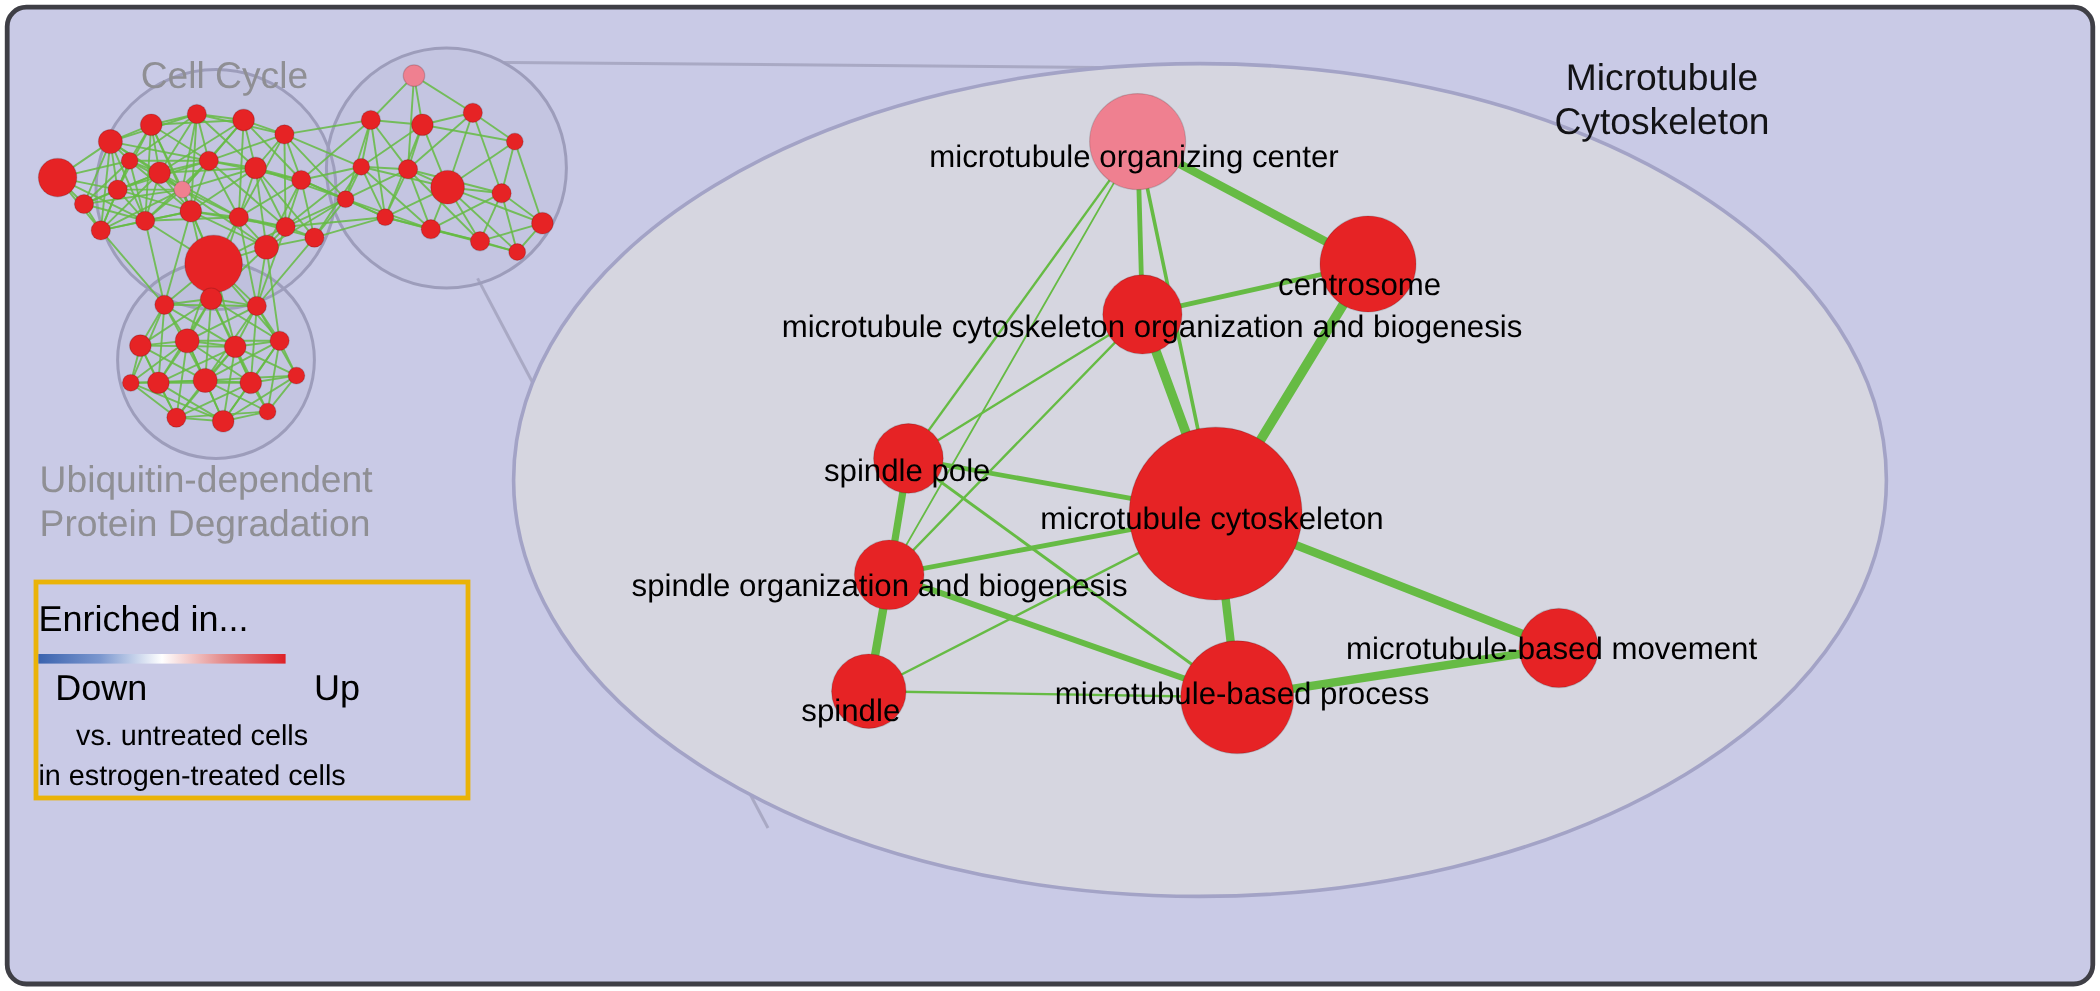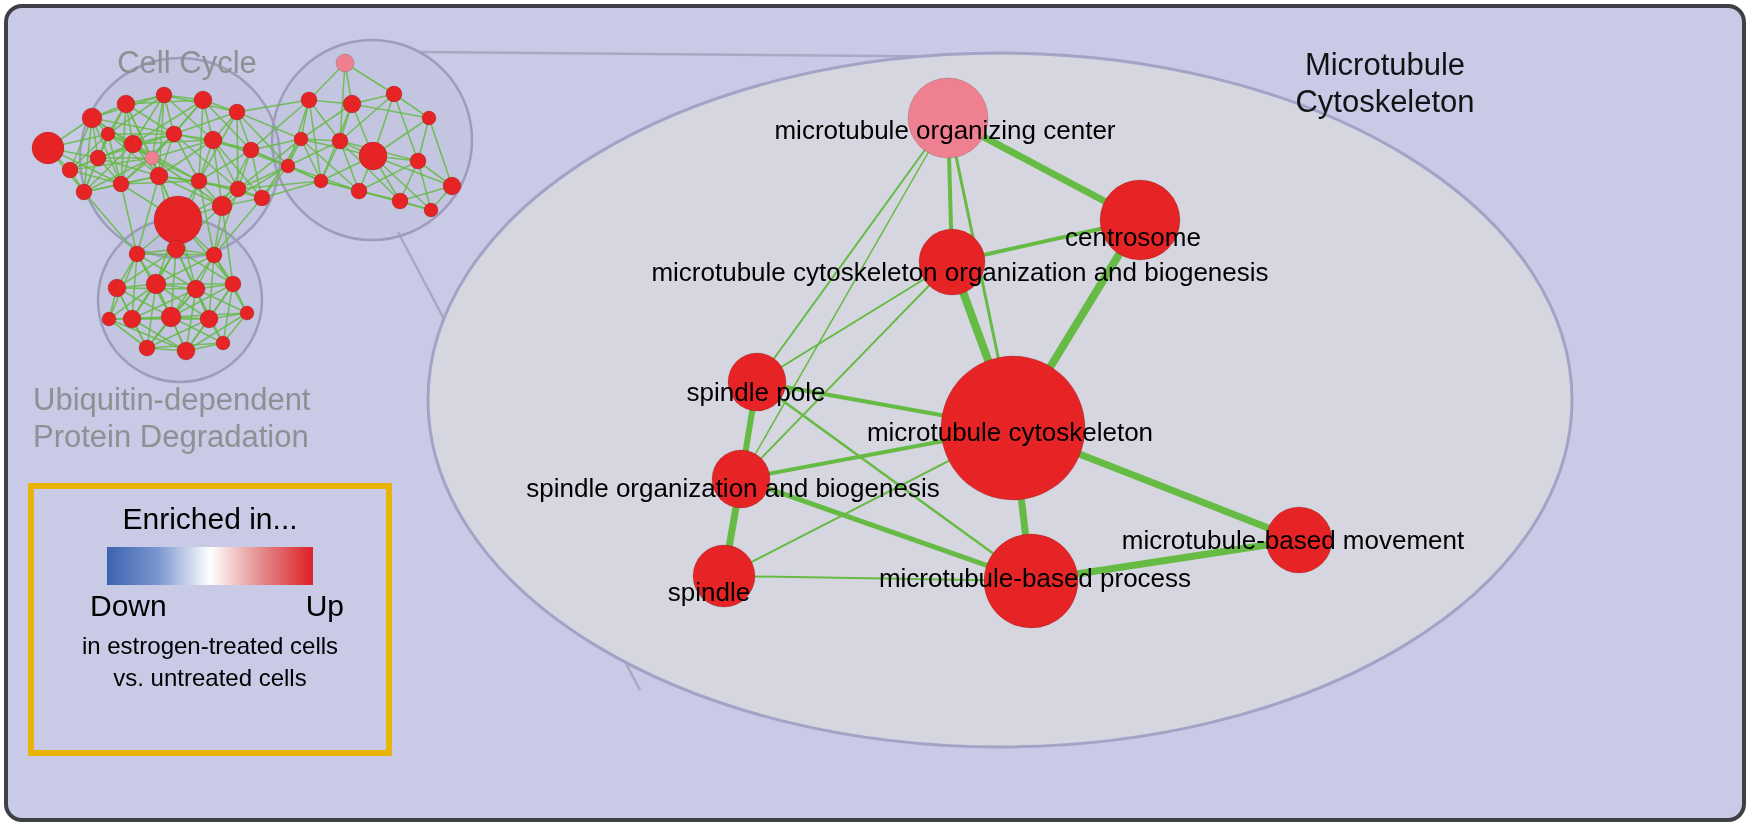--- a/index.html
+++ b/index.html
@@ -2,23 +2,23 @@
 <html><head>
 <meta charset="utf-8">
 <style>
   * { box-sizing: border-box; margin: 0; padding: 0; }
   html, body { width: 1750px; height: 826px; background: #ffffff; font-family: "Liberation Sans", sans-serif; position: relative; overflow: hidden; }
   #stage { position: absolute; left: 0; top: 0; width: 1750px; height: 826px; }
   svg text { font-family: "Liberation Sans", sans-serif; }
   .cluster-label-gray { font-size: 31px; fill: #8f8f94; }
   .cluster-label-black { font-size: 31px; fill: #131316; }
   .legend {
-    position: absolute; left: 28px; top: 483px; width: 364px; height: 273px;
-    border: 6px solid #eab308; background: transparent;
-    display: flex; flex-direction: column; align-items: center;
+    position: absolute; left: 28px; top: 483px; width: 364px; height: 184px;
+    border: 4px solid #eab308; background: transparent;
+    display: flex; flex-direction: column; align-items: flex-start;
   }
   .legend-title { font-size: 30px; color: #000; margin-top: 13px; }
   .gradient-bar {
     width: 206px; height: 38px; margin-top: 11px;
     background: linear-gradient(90deg, #3b63ae 0%, #7b97cf 25%, #ffffff 50%, #e38a8a 75%, #de2026 100%);
   }
   .updown-row { width: 254px; display: flex; justify-content: space-between; margin-top: 4px; font-size: 30px; color: #000; margin-left: 14px; }
   .legend-caption { font-size: 24px; color: #000; margin-top: 7px; text-align: center; line-height: 1.35; }
 </style>
 </head>
@@ -418,17 +418,17 @@
   </svg>
 
   <div class="legend">
     <div class="legend-title">Enriched in...</div>
     <div class="gradient-bar"></div>
     <div class="updown-row">
       <span>Down</span>
       <span>Up</span>
     </div>
     <div class="legend-caption">
+      <div>vs. untreated cells</div>
       <div>in estrogen-treated cells</div>
-      <div>vs. untreated cells</div>
     </div>
   </div>
 </div>
 
 </body></html>

